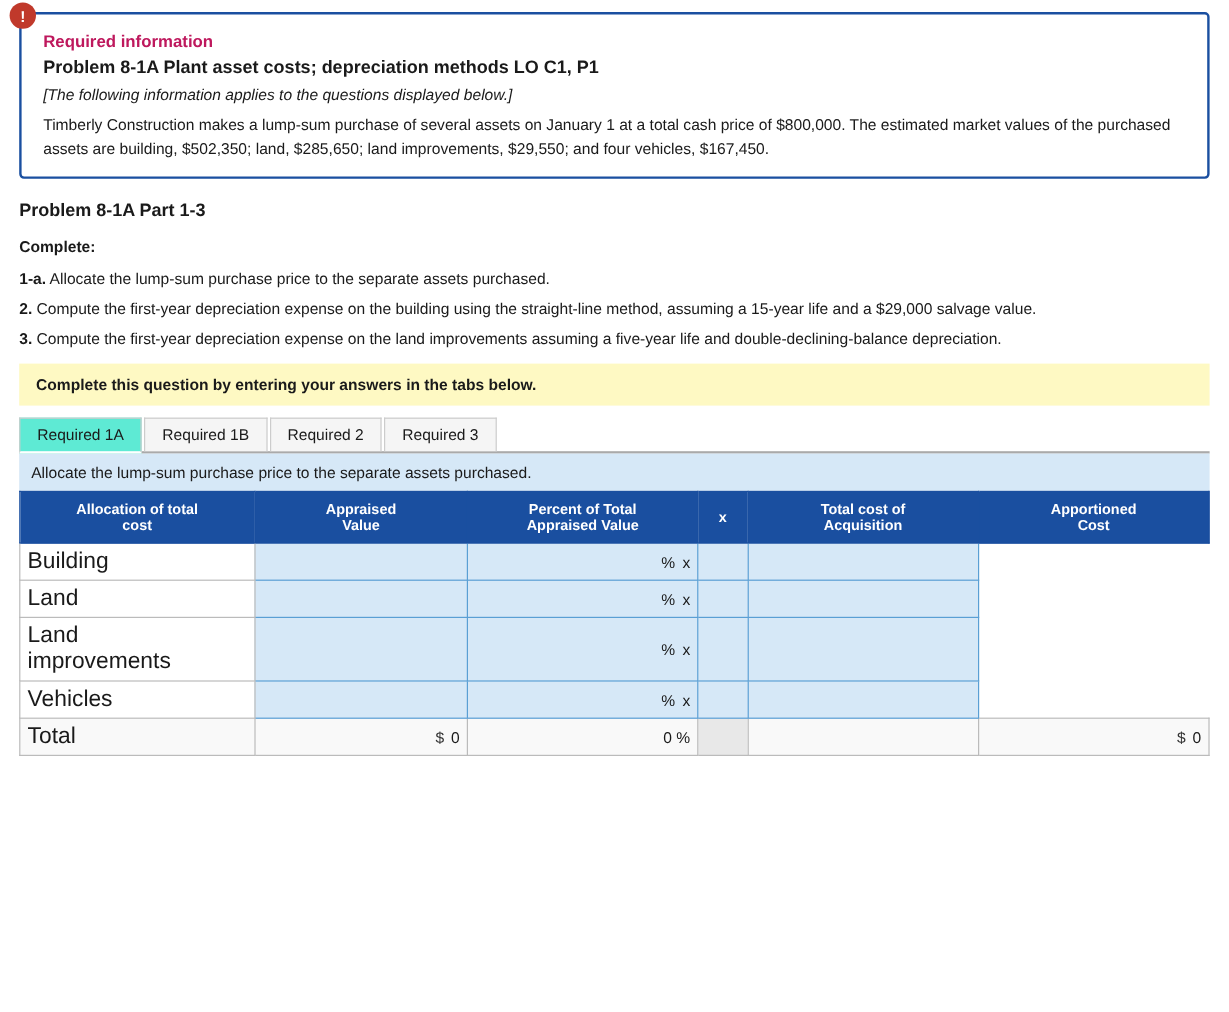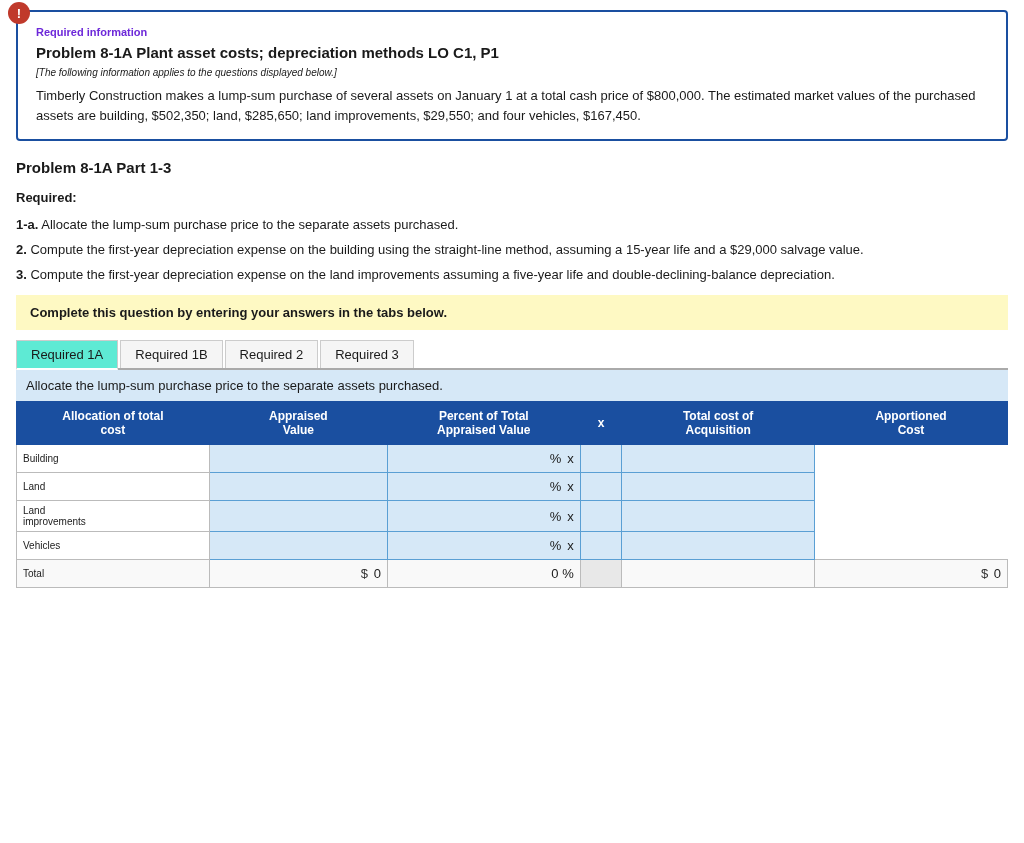--- a/index.html
+++ b/index.html
@@ -29,34 +29,34 @@
       background: #c0392b;
       border-radius: 50%;
       display: flex;
       align-items: center;
       justify-content: center;
       color: white;
       font-weight: bold;
       font-size: 13px;
     }
     .info-required {
-      color: #6d28d9;
-      font-weight: bold;
-      font-size: 11px;
+      color: #be185d;
+      font-weight: bold;
+      font-size: 14px;
       margin-bottom: 6px;
     }
     .info-title {
       font-weight: bold;
       font-size: 15px;
       margin-bottom: 6px;
     }
     .info-subtitle {
       font-style: italic;
       margin-bottom: 8px;
-      font-size: 10px;
+      font-size: 13px;
     }
     .info-body {
       font-size: 13px;
       line-height: 1.5;
     }
 
     
     .section-title {
       font-weight: bold;
       font-size: 15px;
@@ -156,21 +156,21 @@
       gap: 2px;
     }
     .alloc-table .percent-cell input {
       width: calc(100% - 18px);
     }
     .alloc-table .dollar-prefix {
       color: #333;
       padding-right: 2px;
     }
     .alloc-table td.asset-name {
-      font-size: 10px;
+      font-size: 19px;
       padding-left: 6px;
       margin-top: 40px;
     }
     .alloc-table .input-cell {
       background: #fff;
       border: 1px solid #5a9fd4;
     }
     .alloc-table .total-row td {
       background: #f5f5f5;
       font-weight: normal;
@@ -195,21 +195,21 @@
 <div class="info-box">
   <div class="info-box-icon">!</div>
   <div class="info-required">Required information</div>
   <div class="info-title">Problem 8-1A Plant asset costs; depreciation methods LO C1, P1</div>
   <div class="info-subtitle">[The following information applies to the questions displayed below.]</div>
   <div class="info-body">Timberly Construction makes a lump-sum purchase of several assets on January 1 at a total cash price of $800,000. The estimated market values of the purchased assets are building, $502,350; land, $285,650; land improvements, $29,550; and four vehicles, $167,450.</div>
 </div>
 
 <div class="section-title">Problem 8-1A Part 1-3</div>
 
-<div class="required-label">Required:</div>
+<div class="required-label">Complete:</div>
 
 <div class="instructions">
   <p><strong>1-a.</strong> Allocate the lump-sum purchase price to the separate assets purchased.</p>
   <p><strong>2.</strong> Compute the first-year depreciation expense on the building using the straight-line method, assuming a 15-year life and a $29,000 salvage value.</p>
   <p><strong>3.</strong> Compute the first-year depreciation expense on the land improvements assuming a five-year life and double-declining-balance depreciation.</p>
 </div>
 
 <div class="instruction-bar">Complete this question by entering your answers in the tabs below.</div>
 
 <div class="tabs-container">

